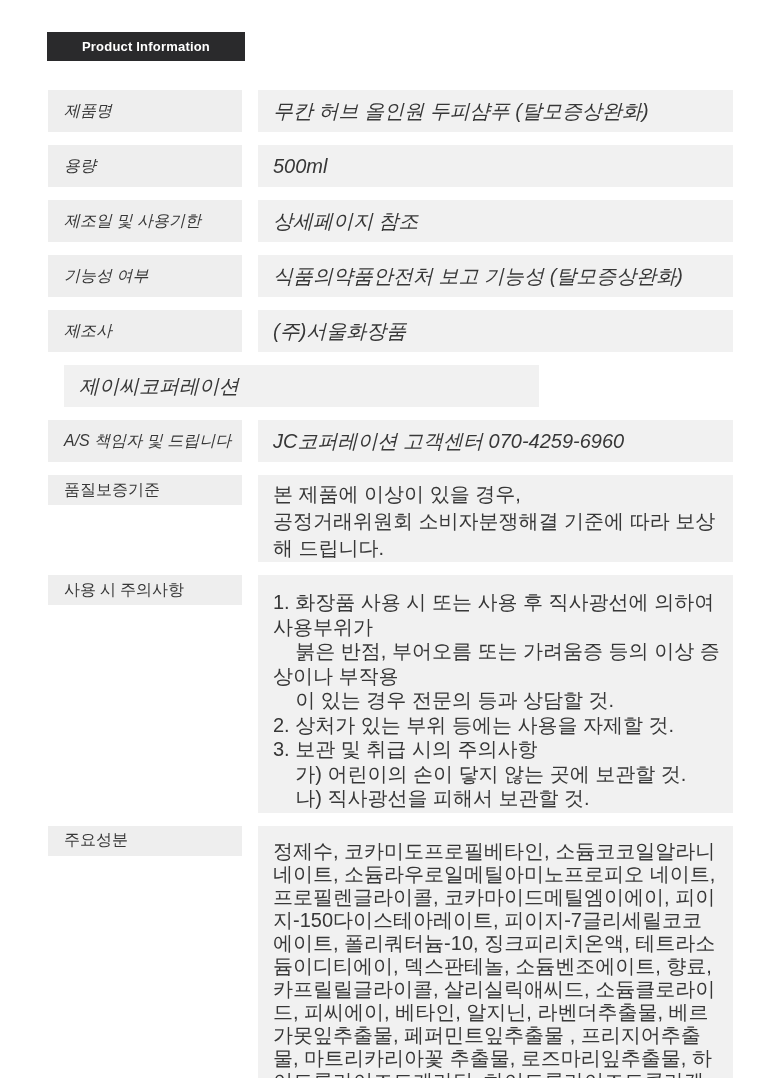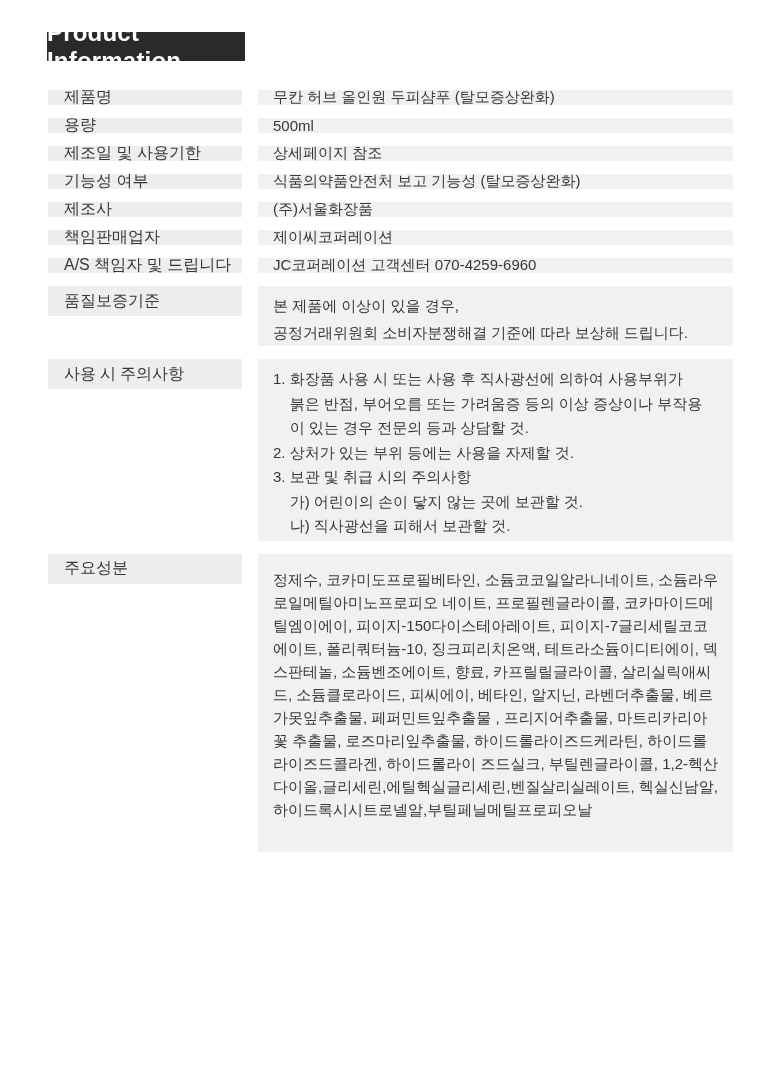--- a/index.html
+++ b/index.html
@@ -13,21 +13,21 @@
     overflow: hidden;
   }
   .badge {
     position: absolute;
     left: 47px;
     top: 32px;
     width: 198px;
     height: 29px;
     background: #2a2a2c;
     color: #ffffff;
-    font-size: 24px;
+    font-size: 13px;
     font-weight: bold;
     display: flex;
     align-items: center;
     justify-content: center;
     letter-spacing: 0.2px;
   }
   .info-table {
     position: absolute;
     left: 48px;
     top: 90px;
@@ -45,45 +45,46 @@
     font-size: 16px;
     flex-shrink: 0;
   }
   .cell-value {
     width: 475px;
     background: #f1f1f1;
     box-sizing: border-box;
     margin-left: 16px;
     padding-left: 15px;
     padding-right: 13px;
-    font-size: 15px;
+    font-size: 20px;
     flex-shrink: 0;
   }
   .row--single .cell-label,
   .row--single .cell-value {
-    height: 15px;
+    height: 42px;
     display: flex;
     align-items: center;
+    font-style: italic;
   }
   .row--multi .cell-label {
     height: 30px;
     display: flex;
     align-items: center;
     font-family: Liberation Serif, serif;
   }
   .row--quality .cell-value {
     white-space: pre-line;
     line-height: 27px;
     padding-top: 6px;
     padding-bottom: 0;
   }
   .row--precautions .cell-value {
     white-space: pre-wrap;
     line-height: 24.5px;
-    padding-top: 8px;
+    padding-top: 15px;
     padding-bottom: 2px;
   }
   .row--ingredients .cell-value {
     line-height: 23px;
     padding-top: 14px;
     padding-bottom: 10px;
     min-height: 298px;
     word-break: break-all;
   }
 </style>
@@ -116,21 +117,20 @@
     <div class="cell-label">기능성 여부</div>
     <div class="cell-value">식품의약품안전처 보고 기능성 (탈모증상완화)</div>
   </div>
 
   <div class="row row--single">
     <div class="cell-label">제조사</div>
     <div class="cell-value">(주)서울화장품</div>
   </div>
 
   <div class="row row--single">
-    <div class="cell-label">책임판매업자</div>
     <div class="cell-value">제이씨코퍼레이션</div>
   </div>
 
   <div class="row row--single">
     <div class="cell-label">A/S 책임자 및 드립니다</div>
     <div class="cell-value">JC코퍼레이션 고객센터 070-4259-6960</div>
   </div>
 
   <div class="row row--multi row--quality">
     <div class="cell-label">품질보증기준</div>

